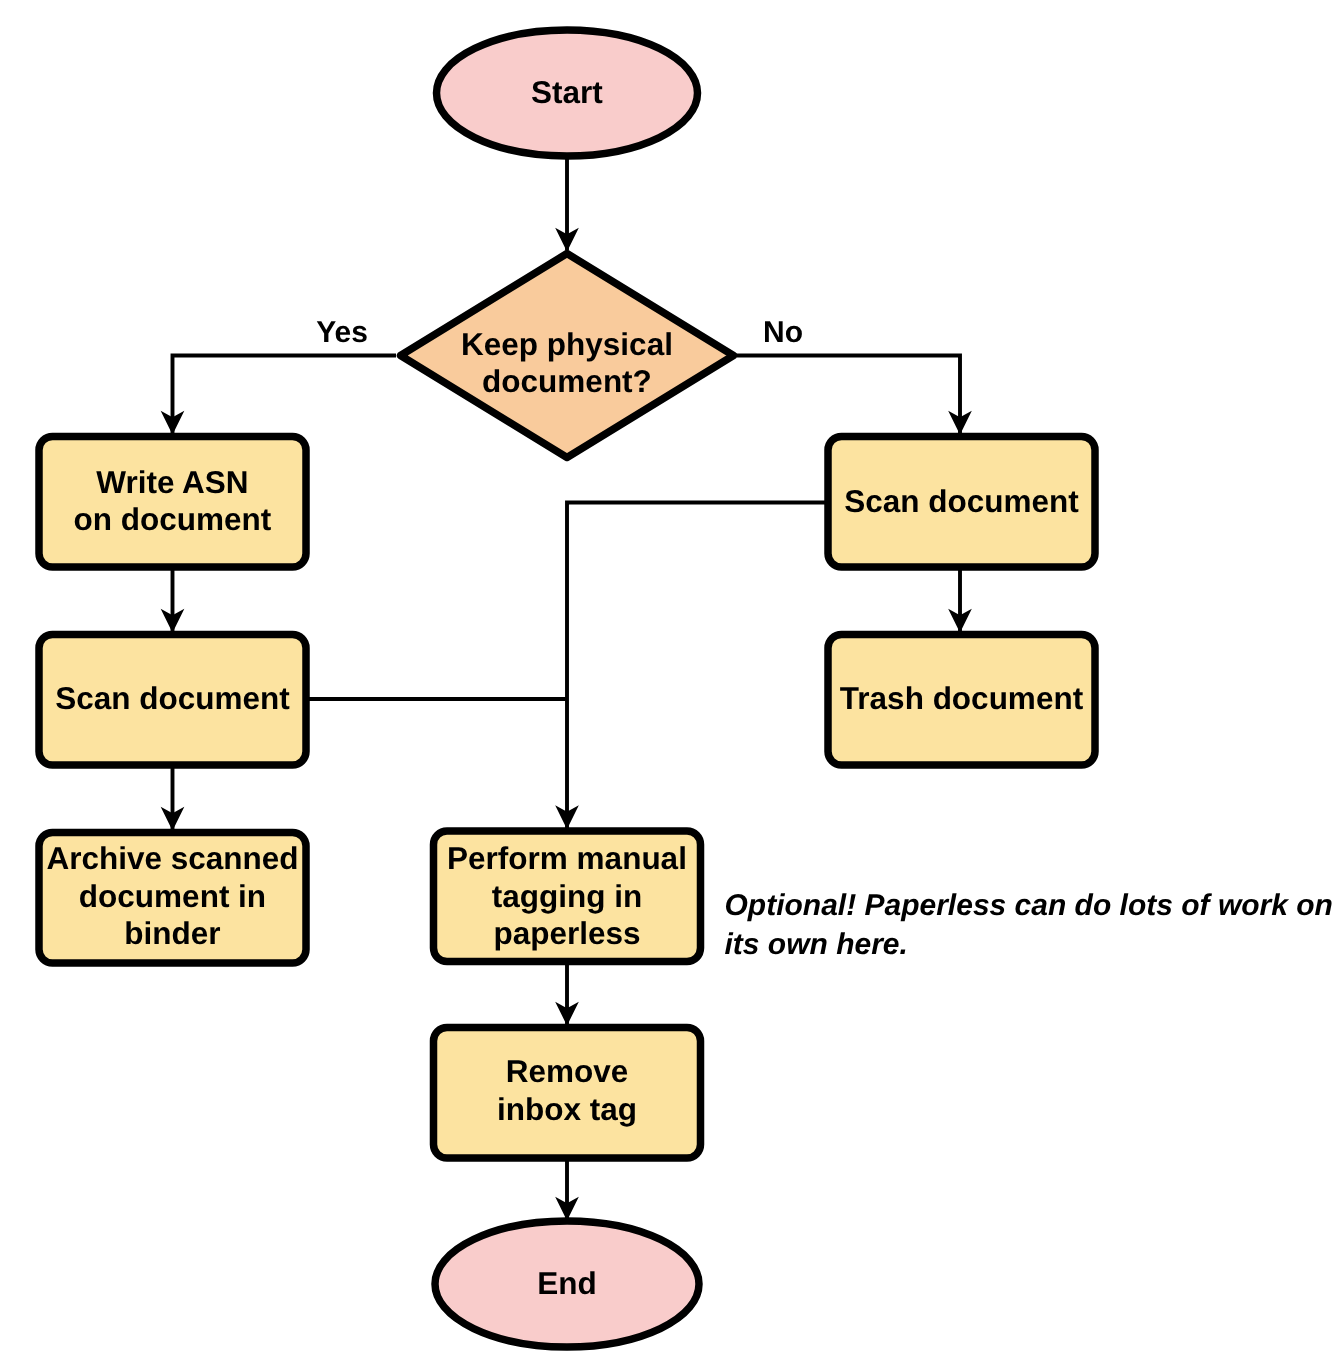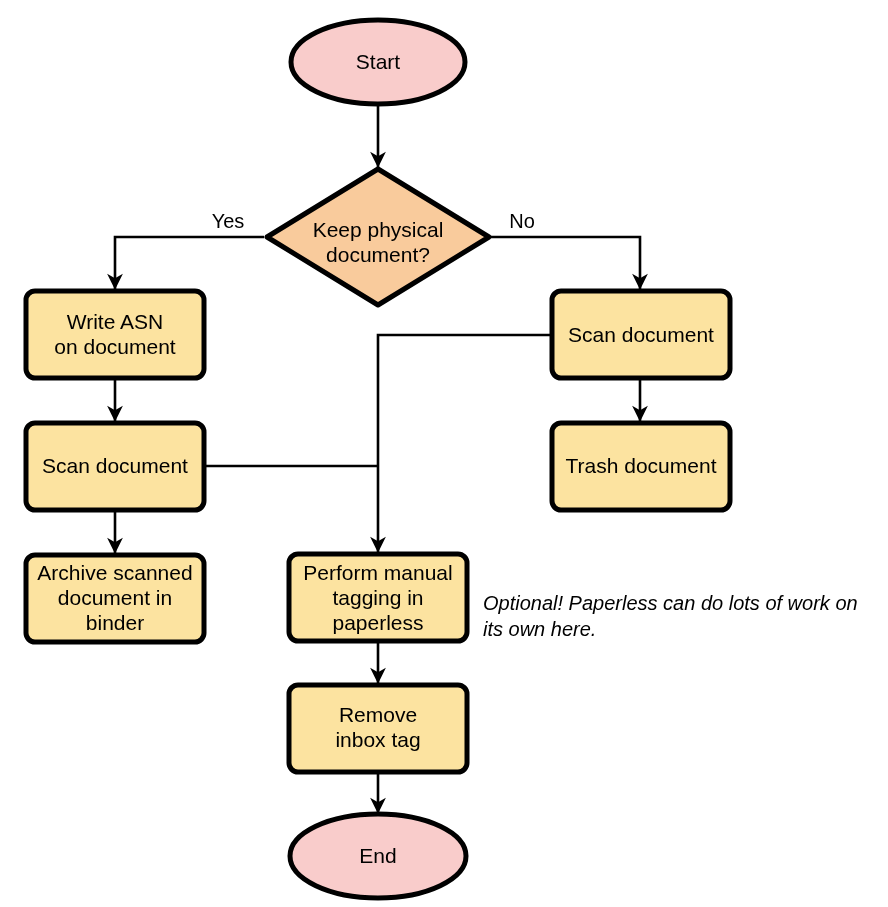--- a/index.html
+++ b/index.html
@@ -10,20 +10,21 @@
   }
   body {
     font-family: "Liberation Sans", sans-serif;
   }
   #flowchart-root {
     position: relative;
     width: 888px;
     height: 907px;
     background: #ffffff;
     overflow: hidden;
+    font-weight: bold;
   }
   #flow-svg {
     position: absolute;
     left: 0;
     top: 0;
     width: 888px;
     height: 907px;
     display: block;
   }
   .node-label {

